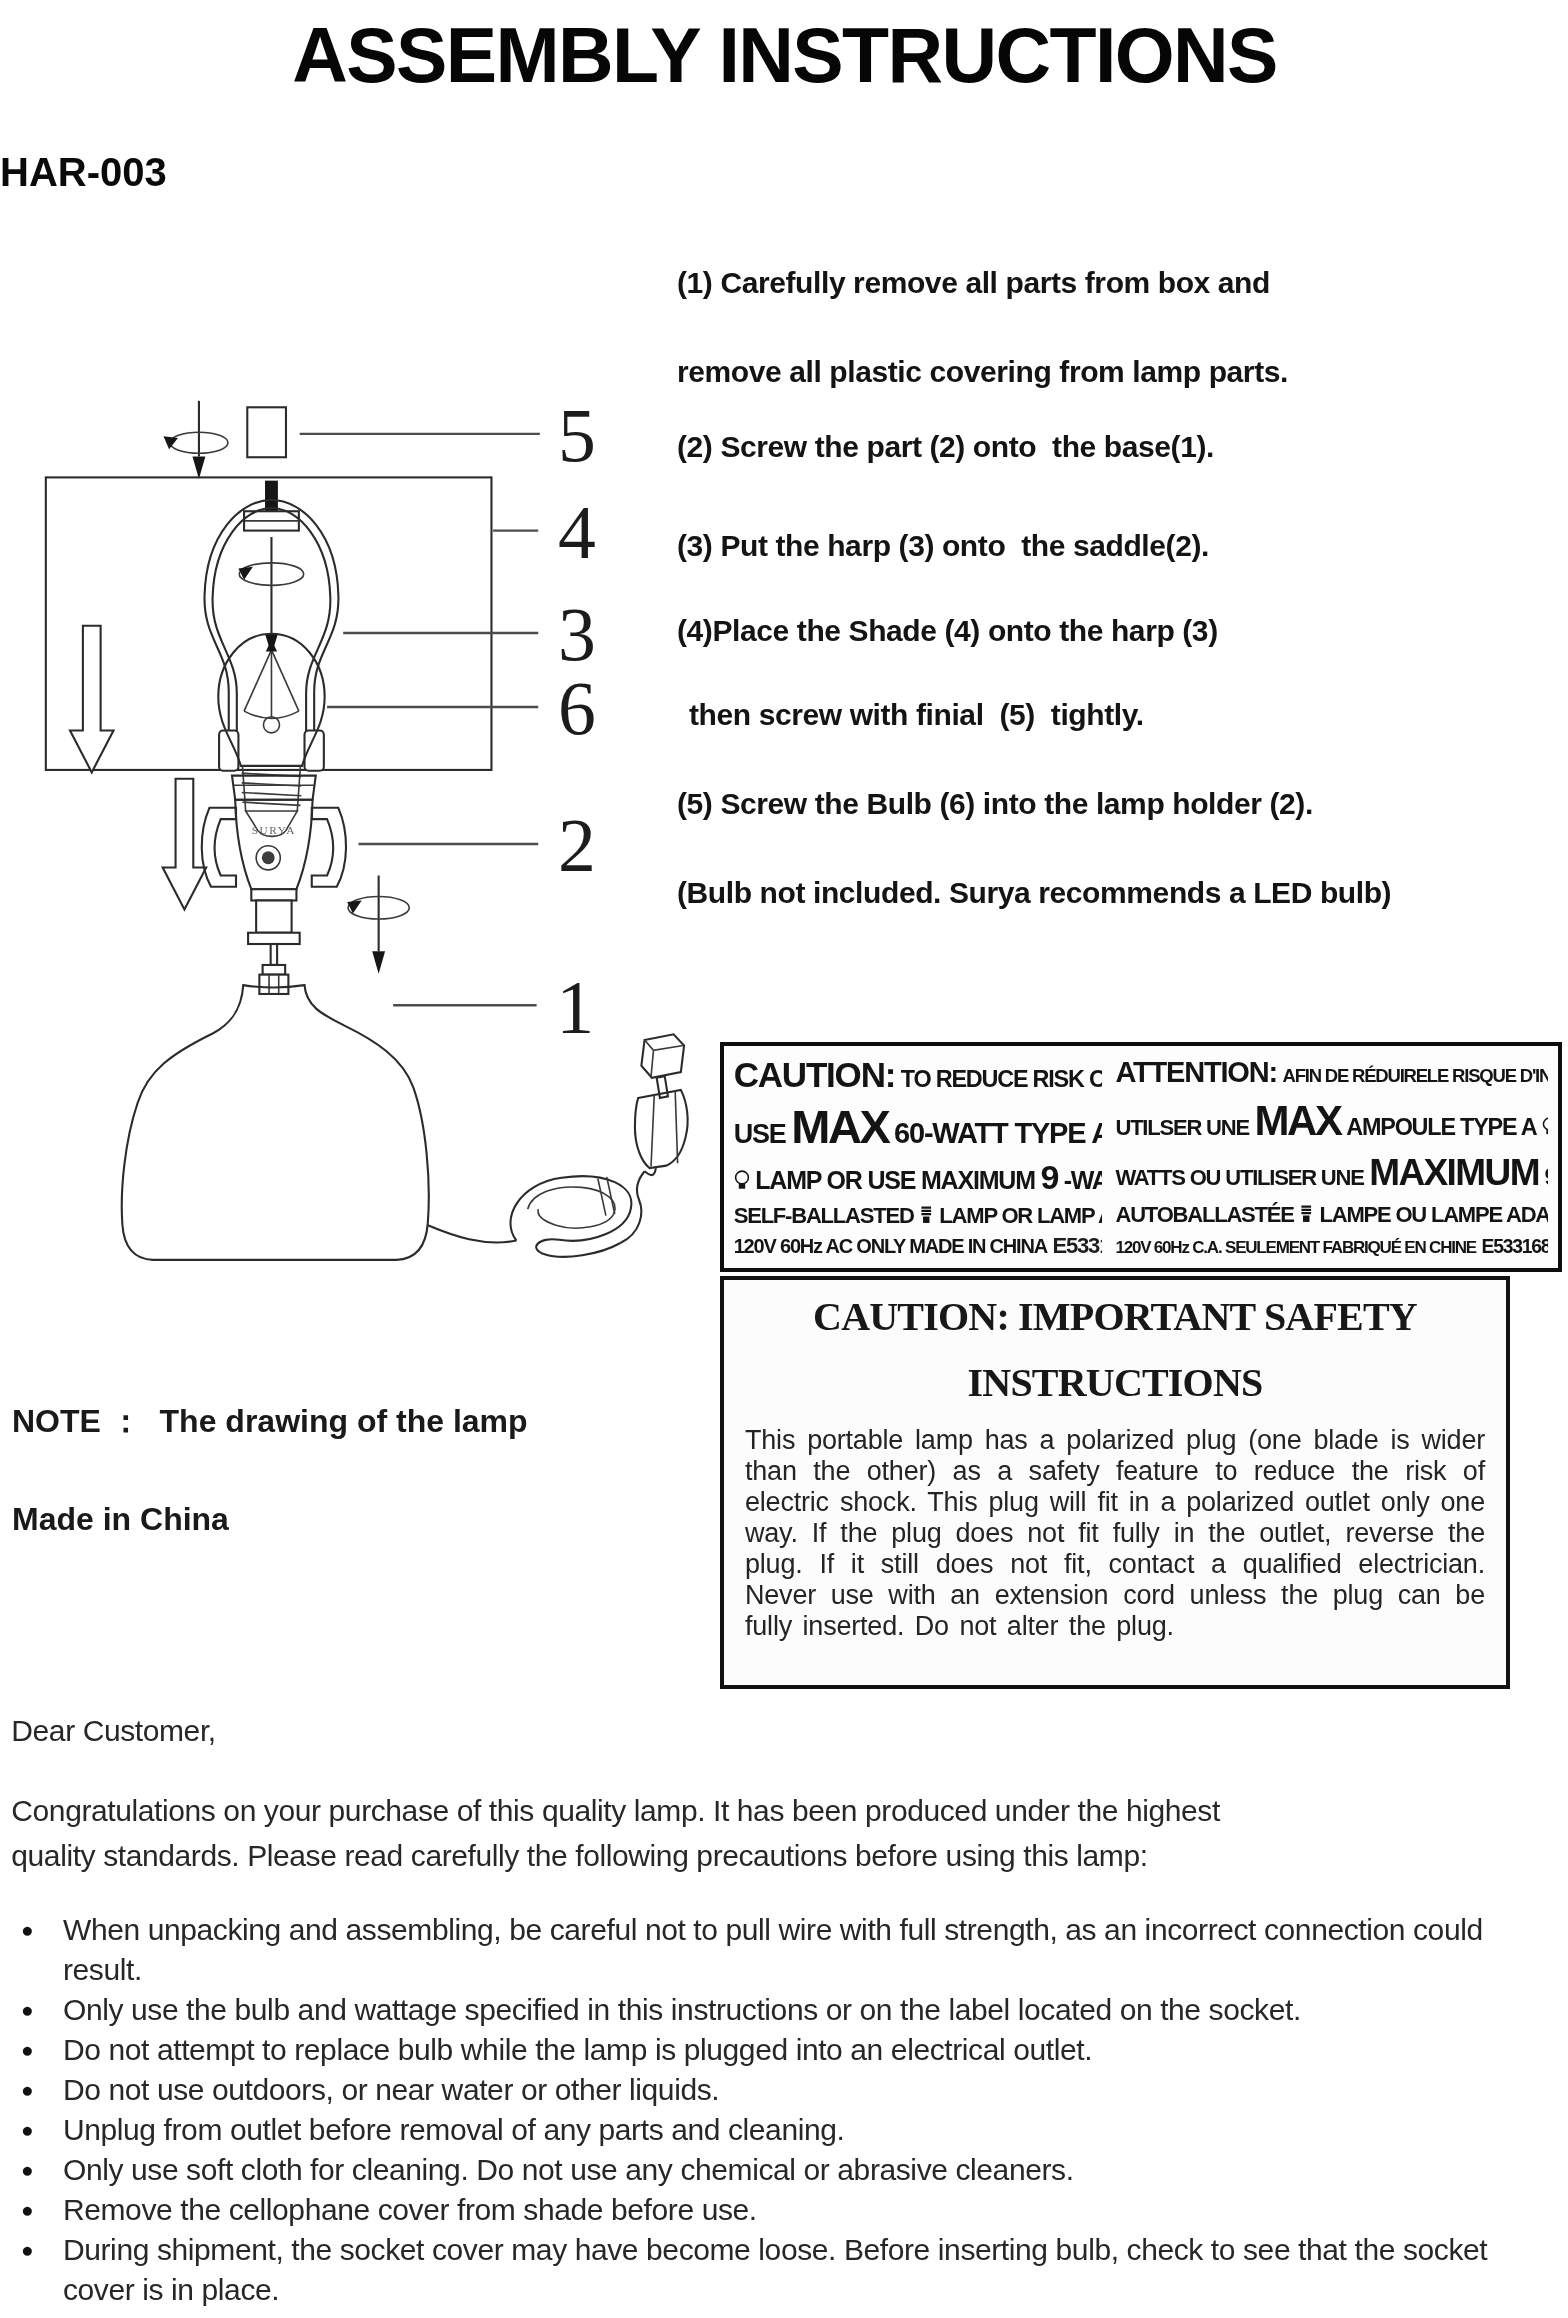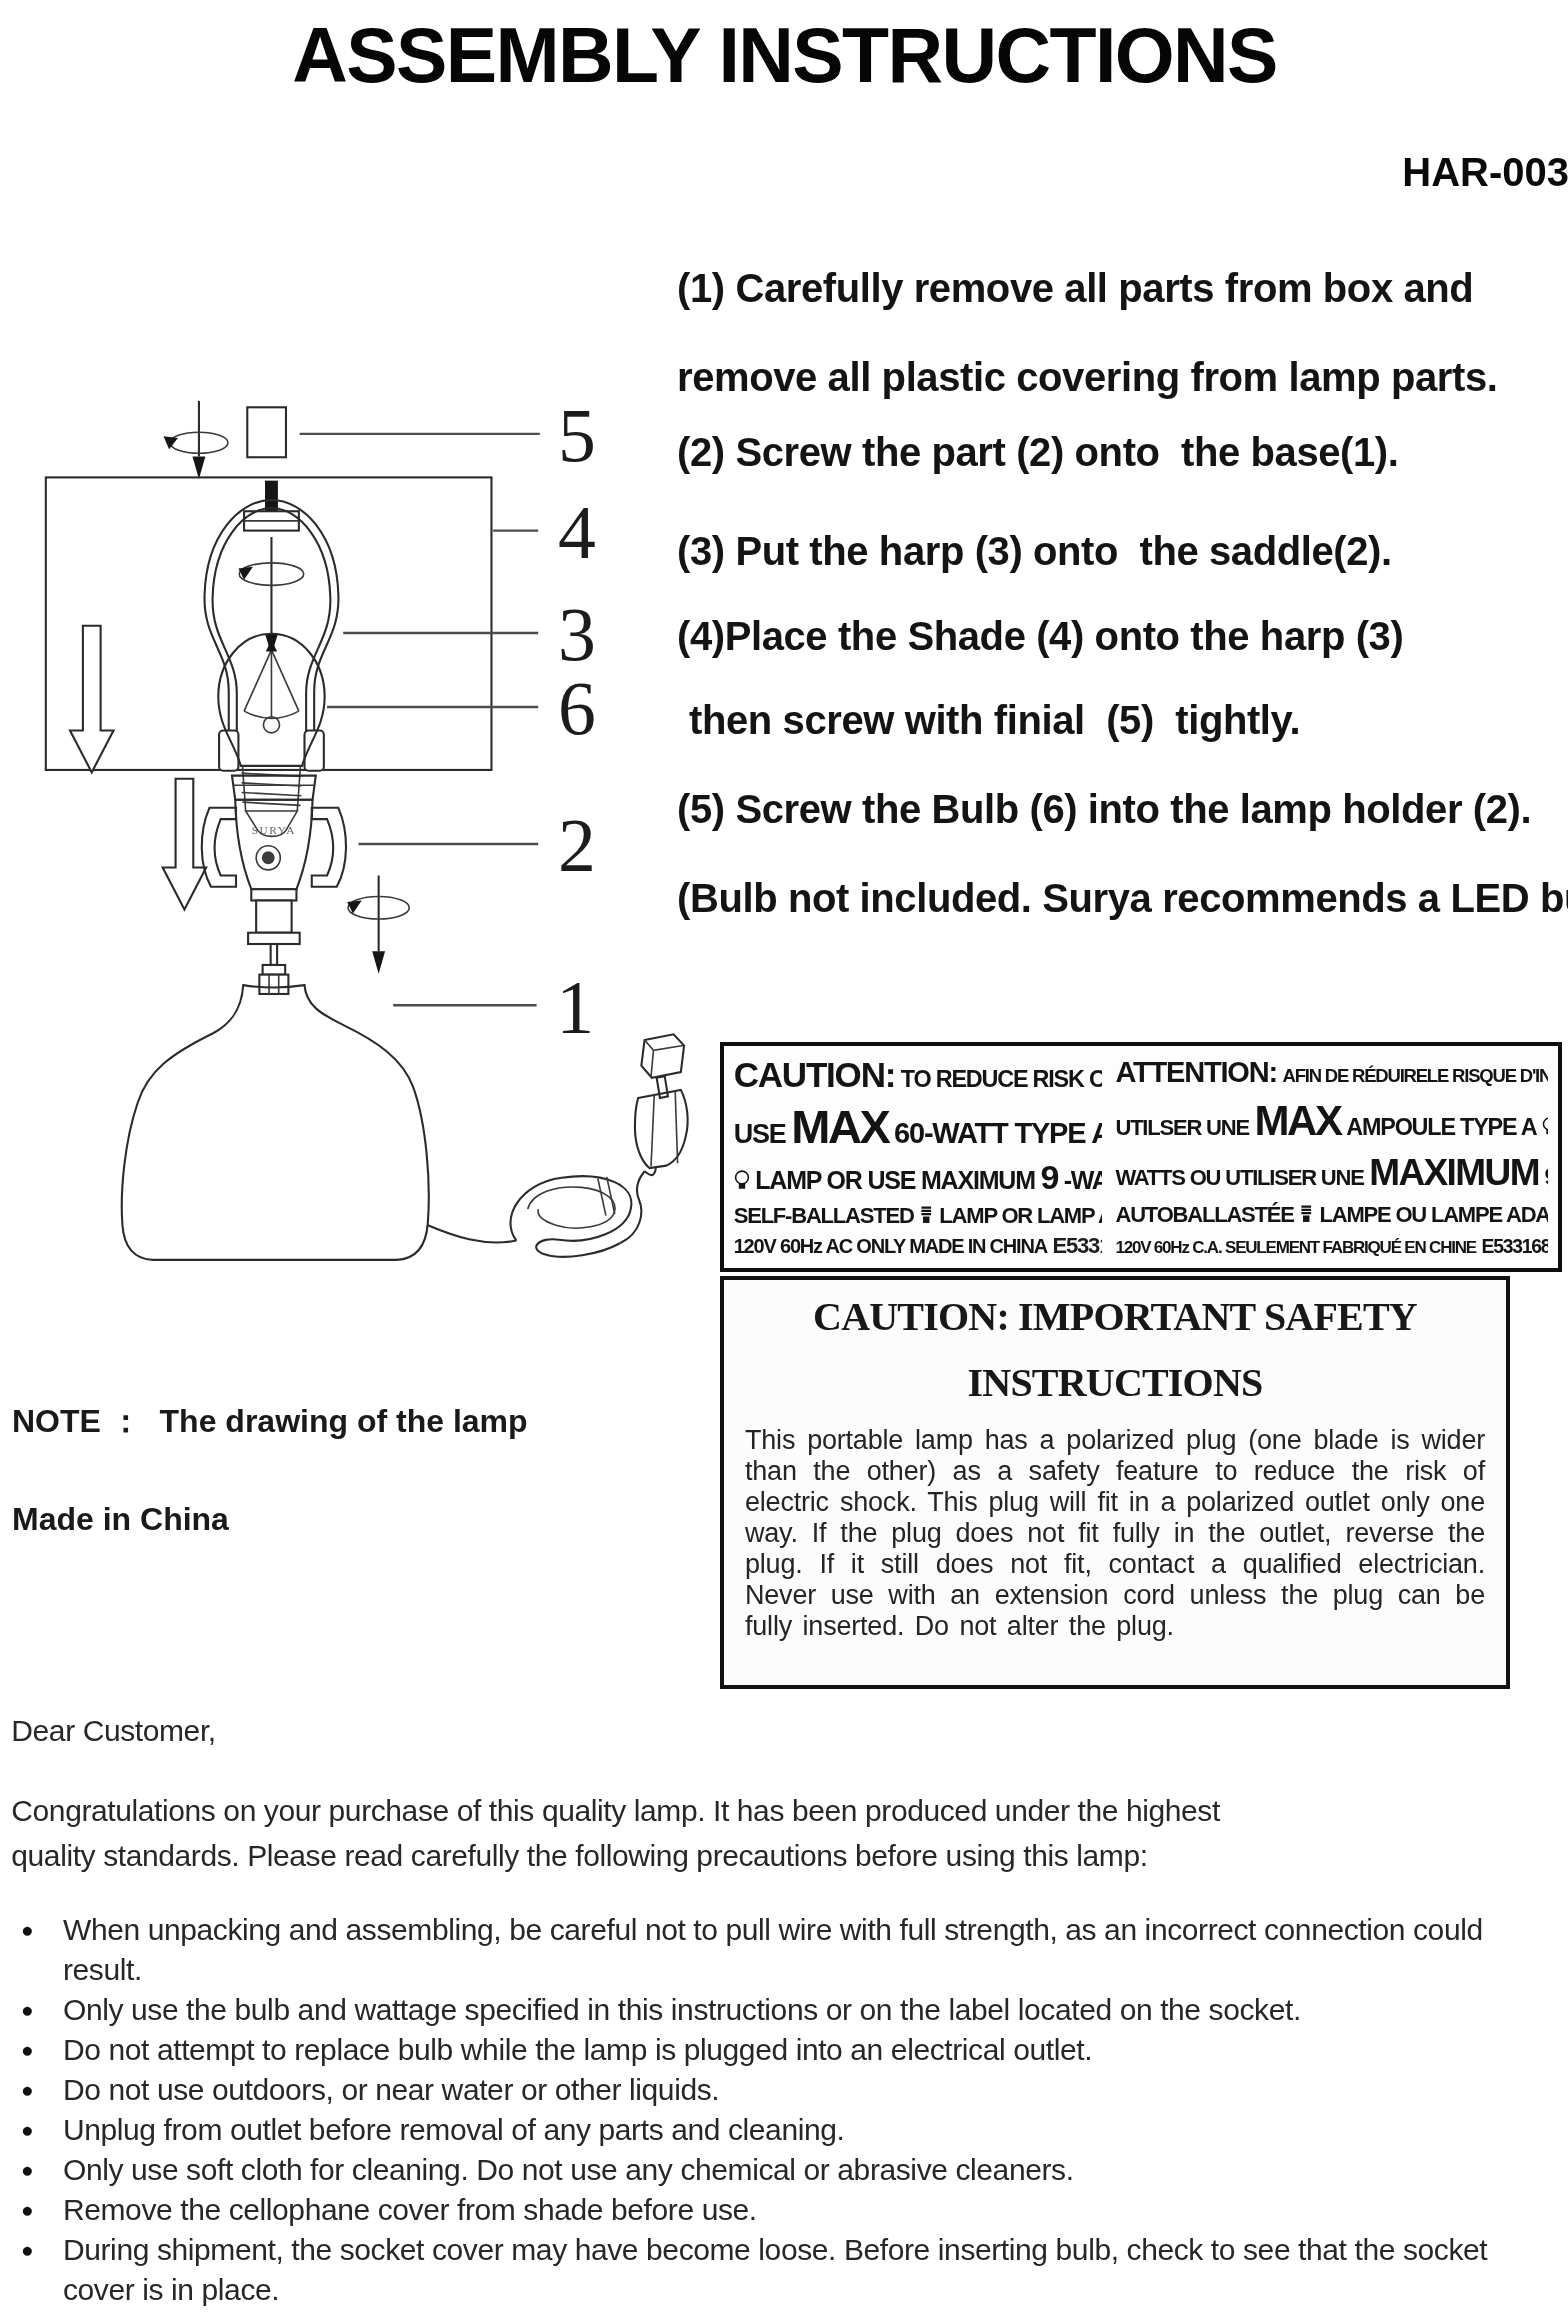--- a/index.html
+++ b/index.html
@@ -1,24 +1,24 @@
 <!DOCTYPE html>
 <html style="font-size:13px"><head>
 <meta charset="utf-8">
 <style>
   html,body{margin:0;padding:0;background:#fff;}
   .page{position:relative;width:1569px;height:2319px;background:#ffffff;overflow:hidden;
         font-family:"Liberation Sans",sans-serif;color:#111;}
   
   .title{position:absolute;top:11.3px;left:0;width:100%;text-align:center;
          font-size:77px;font-weight:bold;letter-spacing:-1.6px;color:#060606;}
-  .model{position:absolute;top:150px;left:0;width:100%;text-align:right;
+  .model{position:absolute;top:150px;left:0;width:100%;text-align:left;
          font-size:40px;font-weight:bold;color:#0a0a0a;}
   
-  .step{position:absolute;left:677px;font-size:40px;font-weight:bold;color:#141414;
+  .step{position:absolute;left:677px;font-size:30px;font-weight:bold;color:#141414;
         white-space:pre;letter-spacing:-0.4px;}
   
   .diagram{position:absolute;left:16px;top:379px;width:685px;height:935px;}
   .diagram svg{width:100%;height:100%;}
   .dline{stroke:#2b2b2b;stroke-width:2.6;fill:none;}
   .dthin{stroke:#3a3a3a;stroke-width:2;fill:none;}
   .dfill{fill:#161616;stroke:none;}
   .dwhite{fill:#ffffff;stroke:#2b2b2b;stroke-width:2.6;}
   .leader{stroke:#4c4c4c;stroke-width:3;fill:none;}
   .numlabel{font-family:"Liberation Serif","DejaVu Serif",serif;font-size:94px;fill:#1c1c1c;

